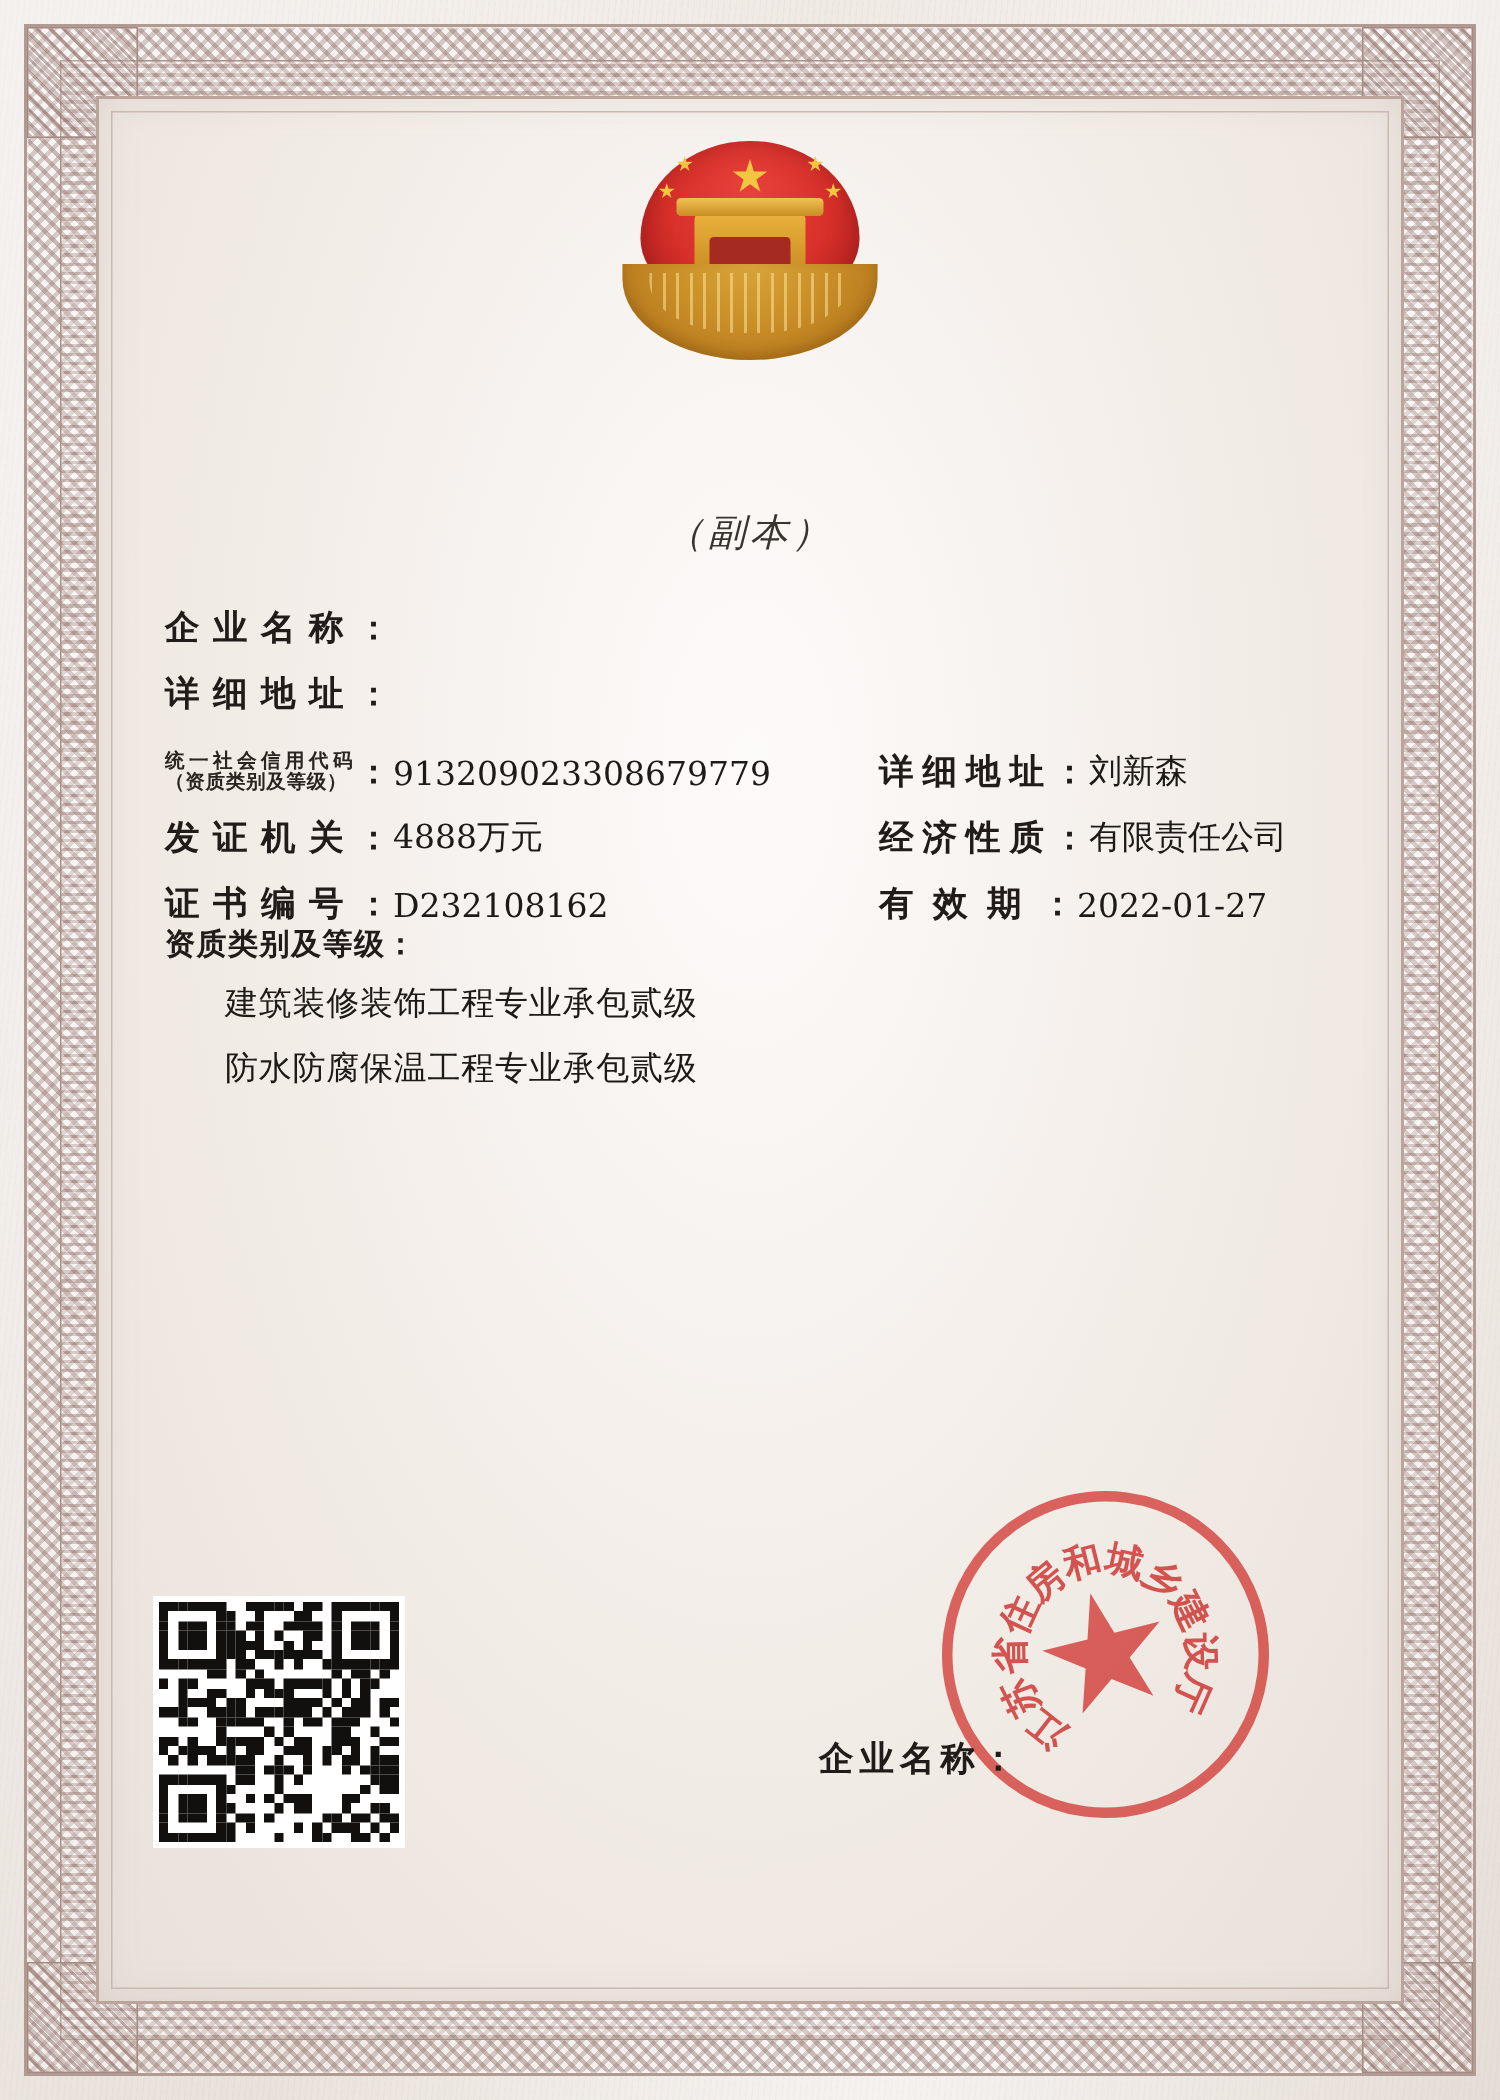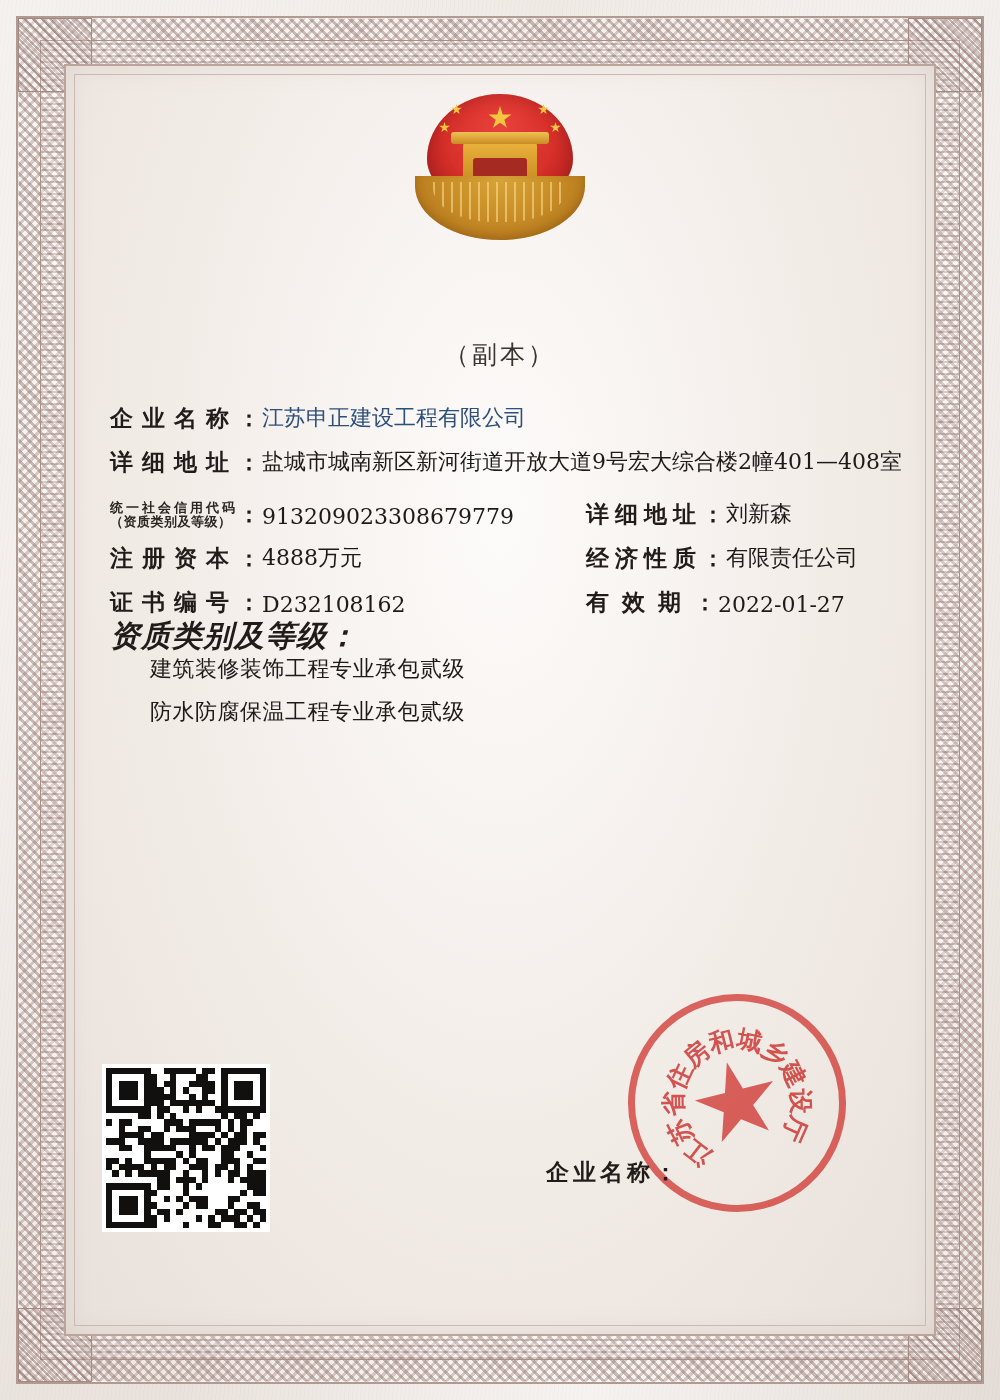--- a/index.html
+++ b/index.html
@@ -137,20 +137,21 @@
     letter-spacing: 12px;
     color: #9e3f1f;
     text-shadow: 1px 1px 0 rgba(255,230,200,0.8), 0 0 2px rgba(130,40,10,0.35);
   }
   .subtitle {
     position: absolute; left: 0; right: 0; top: 262px;
     text-align: center;
     font-size: 25px;
     letter-spacing: 3px;
     color: #3a332e;
+    font-style: italic;
   }
 
   
   .fields {
     position: absolute; left: 34px; right: 20px; top: 318px;
   }
   .row {
     position: relative;
     height: 44px;
     display: flex;
@@ -179,21 +180,21 @@
 
   .stacked-lbl {
     display: flex; flex-direction: column; align-items: flex-start;
     line-height: 1.12;
   }
   .stacked-lbl .l1 { font-size: 13px; letter-spacing: 3px; color: #2a2521; font-weight: bold; }
   .stacked-lbl .l2 { font-size: 13px; letter-spacing: 0.5px; color: #2a2521; font-weight: bold; }
 
   .qual-head {
     position: absolute; left: 34px; top: 540px;
-    font-size: 30px; font-weight: bold; color: #211c19; letter-spacing: 1px; font-style: italic;
+    font-size: 20px; font-weight: bold; color: #211c19; letter-spacing: 1px;
   }
   .qual-list {
     position: absolute; left: 74px; top: 578px;
   }
   .qual-item {
     font-size: 22px; color: #1d1a17; margin-bottom: 13px; letter-spacing: 0.5px;
     font-family: "DejaVu Sans", sans-serif;
   }
 
   
@@ -284,29 +285,27 @@
     </div>
 
     <div class="subtitle">（副本）</div>
 
     <div class="fields">
 
       <div class="row">
         <div class="row-l">
           <span class="lbl sp6">企业名称</span>
           <span class="colon">：</span>
-          <span class="val company">江苏申正建设工程有限公司</span>
         </div>
       </div>
 
       <div class="row">
         <div class="row-l">
           <span class="lbl sp6">详细地址</span>
           <span class="colon">：</span>
-          <span class="val">盐城市城南新区新河街道开放大道9号宏大综合楼2幢401—408室</span>
         </div>
       </div>
 
       <div class="row" style="height:52px;">
         <div class="row-l">
           <span class="stacked-lbl">
             <span class="l1">统一社会信用代码</span>
             <span class="l2">（资质类别及等级）</span>
           </span>
           <span class="colon">：</span>
@@ -314,21 +313,21 @@
         </div>
         <div class="row-r">
           <span class="lbl sp4">详细地址</span>
           <span class="colon">：</span>
           <span class="val">刘新森</span>
         </div>
       </div>
 
       <div class="row">
         <div class="row-l">
-          <span class="lbl sp6">注册资本</span>
+          <span class="lbl sp6">发证机关</span>
           <span class="colon">：</span>
           <span class="val">4888万元</span>
         </div>
         <div class="row-r">
           <span class="lbl sp4">经济性质</span>
           <span class="colon">：</span>
           <span class="val">有限责任公司</span>
         </div>
       </div>
 

